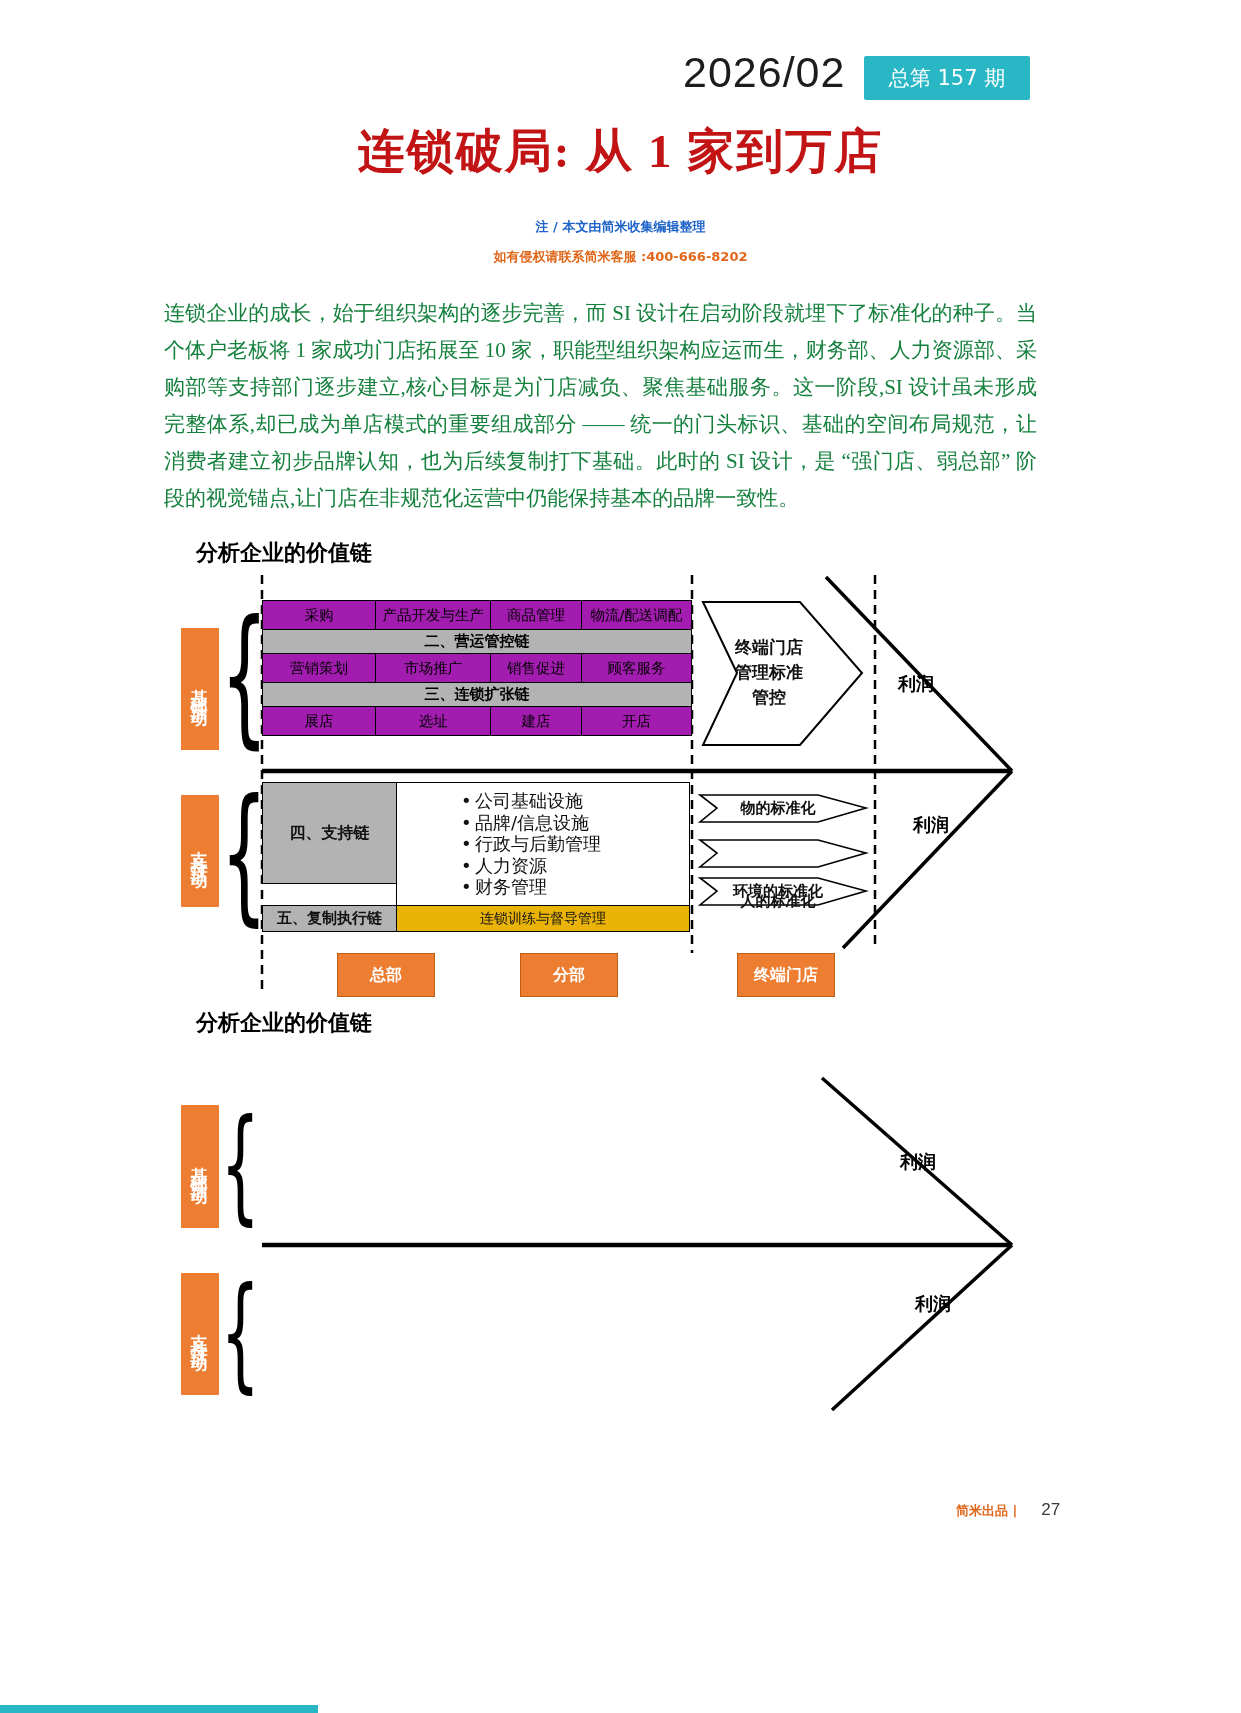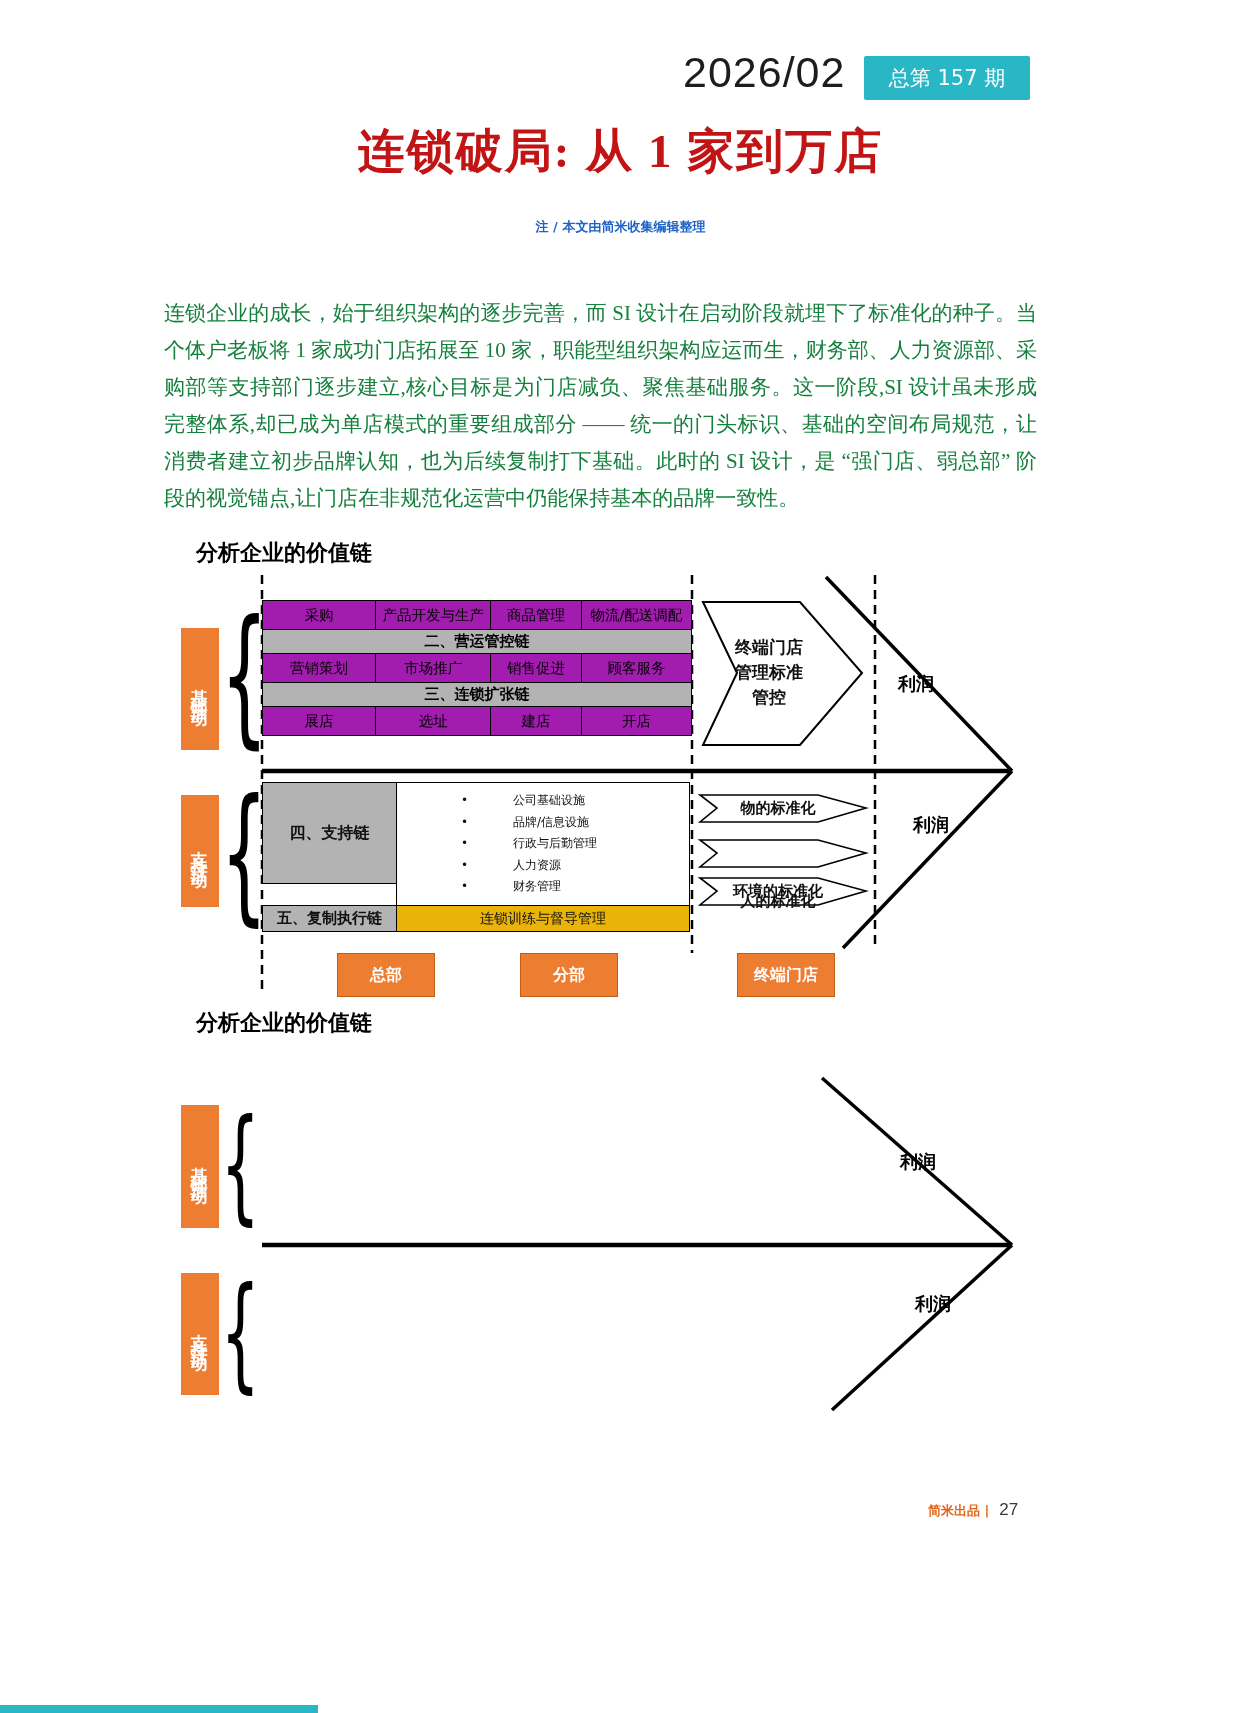--- a/index.html
+++ b/index.html
@@ -90,21 +90,21 @@
   .banner-text{
     position:absolute;left:703px;width:150px;text-align:center;
     font-size:15px;font-weight:bold;
   }
   .bt1{top:224px;}.bt2{top:269px;margin-top:48px;}.bt3{top:307px;}
   
   .box{position:absolute;border:1px solid #000;box-sizing:border-box;}
   .graybox{background:#B3B3B3;display:flex;align-items:center;justify-content:center;font-weight:bold;}
   .sc-title{left:262px;top:207px;width:135px;height:102px;font-size:16px;}
   .sc-items{left:396px;top:207px;width:294px;height:124px;background:#fff;padding-top:7px;}
-  .sc-items .item{font-size:12px;line-height:21.5px;padding-left:116px;position:relative;}
+  .sc-items .item{font-size:18px;line-height:21.5px;padding-left:78px;position:relative;}
   .sc-items .item::before{content:"•";position:absolute;left:64px;}
   .rc-title{left:262px;top:330px;width:135px;height:27px;font-size:15px;}
   .rc-cell{
     left:396px;top:330px;width:294px;height:27px;background:#eab308;
     display:flex;align-items:center;justify-content:center;font-size:14px;
   }
   
   .profit{position:absolute;font-size:18px;font-weight:bold;color:#000;}
   .p1a{left:898px;top:97px;}
   .p1b{left:913px;top:238px;}
@@ -112,35 +112,36 @@
   .p2b{left:915px;top:222px;}
   
   .tag{
     position:absolute;top:378px;width:98px;height:44px;background:#ED7D31;
     border:1px solid #c05f14;border-radius:0;color:#fff;font-weight:bold;font-size:16px;
     display:flex;align-items:center;justify-content:center;box-sizing:border-box;
   }
   .tag1{left:337px;}.tag2{left:520px;}.tag3{left:737px;}
   
   .footer{
-    position:absolute;left:928px;top:1500px;display:flex;align-items:baseline;gap:10px;
+    position:absolute;left:956px;top:1500px;display:flex;align-items:baseline;gap:24px;
   }
   .footer .brand{color:#E0661A;font-size:13px;font-weight:bold;}
   .footer .pagenum{color:#3a3a3a;font-size:17px;font-family:"Liberation Sans",sans-serif;}
   .accent-bar{position:absolute;left:0;top:1705px;width:318px;height:8px;background:#29B6C5;}
 </style>
 </head>
 <body>
 
 <div class="page">
 
   <div class="issue-date">2026/02</div>
   <div class="issue-badge">总第 157 期</div>
   <h1 class="title">连锁破局: 从 1 家到万店</h1>
   <div class="note note1">注 / 本文由简米收集编辑整理</div>
+  <div class="note note2">如有侵权请联系简米客服 :400-666-8202</div>
 
   <p class="body-text">连锁企业的成长，始于组织架构的逐步完善，而 SI 设计在启动阶段就埋下了标准化的种子。当个体户老板将 1 家成功门店拓展至 10 家，职能型组织架构应运而生，财务部、人力资源部、采购部等支持部门逐步建立,核心目标是为门店减负、聚焦基础服务。这一阶段,SI 设计虽未形成完整体系,却已成为单店模式的重要组成部分 —— 统一的门头标识、基础的空间布局规范，让消费者建立初步品牌认知，也为后续复制打下基础。此时的 SI 设计，是 “强门店、弱总部” 阶段的视觉锚点,让门店在非规范化运营中仍能保持基本的品牌一致性。</p>
 
   <h2 class="diagram-heading dh1">分析企业的价值链</h2>
 
   <div class="diagram d1">
     <svg class="overlay" width="1060" height="430" viewBox="0 0 1060 430">
       <line class="dash" x1="262" y1="0" x2="262" y2="415"></line>
       <line class="dash" x1="692" y1="0" x2="692" y2="378"></line>
       <line class="dash" x1="875" y1="0" x2="875" y2="372"></line>

